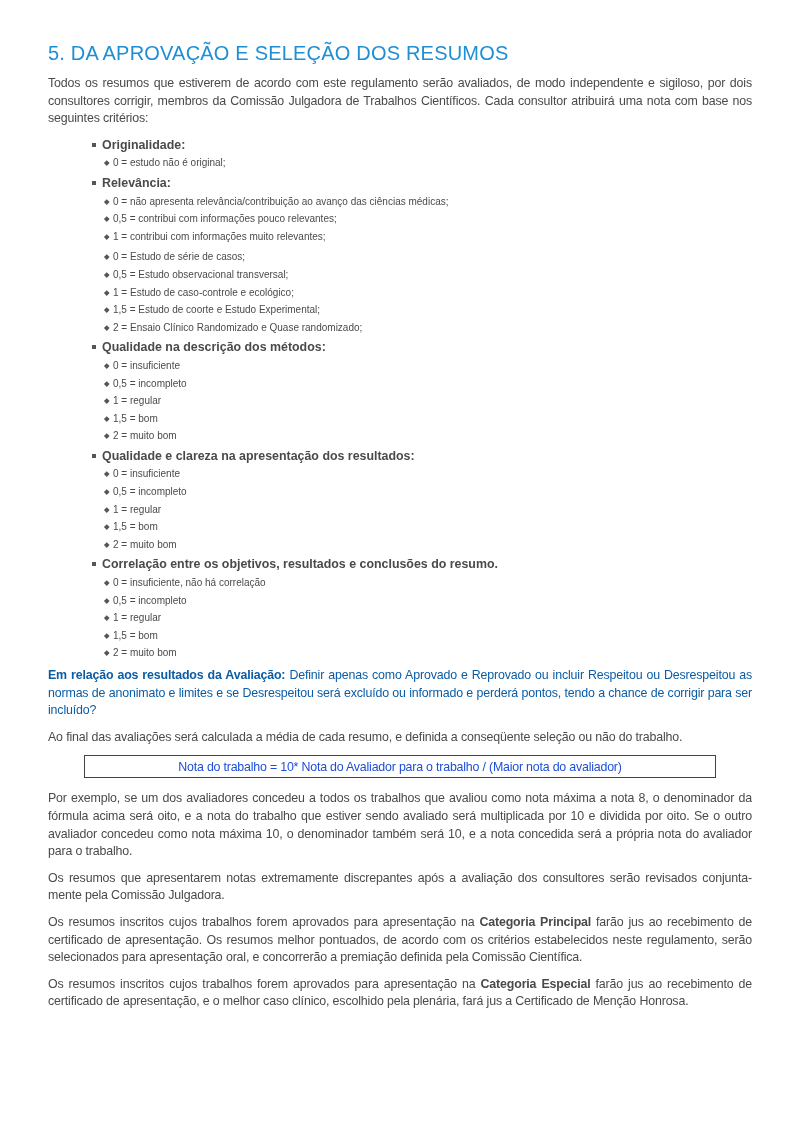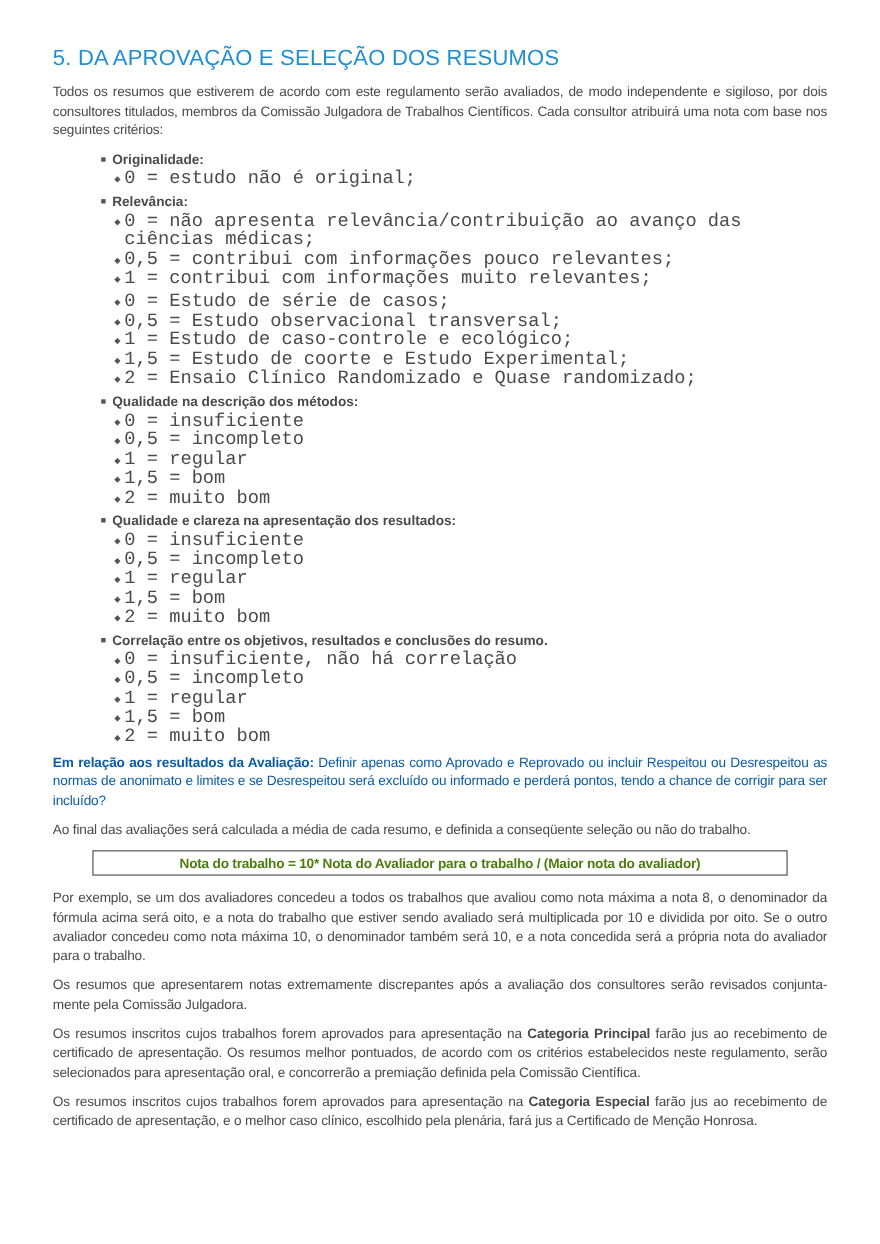--- a/index.html
+++ b/index.html
@@ -9,36 +9,36 @@
   h1 { margin: 0 0 9px 0; font-size: 20px; font-weight: normal; color: #1e8fd5;
        letter-spacing: 0.2px; line-height: 26px; }
   p { margin: 0 0 9px 0; font-size: 12.4px; line-height: 17.6px; text-align: justify;
       letter-spacing: -0.15px; }
   .criteria { list-style: none; margin: 0 0 5px 0; padding: 0 0 0 44px; }
   .crit { margin: 0 0 3px 0; }
   .crit-title { display: block; position: relative; padding-left: 10px; font-size: 12.4px;
                 line-height: 17.6px; font-weight: bold; color: #4a4a4a; }
   .sq { position: absolute; left: 0; top: 6px; width: 4px; height: 4px; background: #555; }
   .subs { list-style: none; margin: 0; padding: 0 0 0 12px; }
-  .sub { position: relative; padding-left: 9px; font-size: 17px; line-height: 17.6px; font-family: Liberation Mono, monospace; }
+  .sub { position: relative; padding-left: 9px; font-size: 10px; line-height: 17.6px; }
   .dia { position: absolute; left: 1px; top: 7px; width: 3.5px; height: 3.5px; background: #555;
          transform: rotate(45deg); }
   .blue { color: #0b5ca5; }
   b { font-weight: bold; }
   .formula-box { margin: 0 0 12px 36px; width: 630px; border: 1.5px solid #444;
-                 text-align: center; font-size: 12.4px; line-height: 18px; font-weight: bold;
-                 color: #4d7c0f; padding: 2px 0 1px 0; letter-spacing: -0.2px; }
+                 text-align: center; font-size: 12.4px; line-height: 18px; font-weight: normal;
+                 color: #1d4ed8; padding: 2px 0 1px 0; letter-spacing: -0.2px; }
 </style>
 </head>
 <body>
 
 <div class="page">
   <h1>5. DA APROVAÇÃO E SELEÇÃO DOS RESUMOS</h1>
 
-  <p>Todos os resumos que estiverem de acordo com este regulamento serão avaliados, de modo independente e sigiloso, por dois consultores titulados, membros da Comissão Julgadora de Trabalhos Científicos. Cada consultor atribuirá uma nota com base nos seguintes critérios:</p>
+  <p>Todos os resumos que estiverem de acordo com este regulamento serão avaliados, de modo independente e sigiloso, por dois consultores corrigir, membros da Comissão Julgadora de Trabalhos Científicos. Cada consultor atribuirá uma nota com base nos seguintes critérios:</p>
 
   <ul class="criteria" id="criteria-list">
       <li class="crit">
         <span class="crit-title"><span class="sq"></span><span>Originalidade:</span></span>
         <ul class="subs">
           <li class="sub"><span class="dia"></span><span>0 = estudo não é original;</span></li>
         </ul>
       </li>
       <li class="crit">
         <span class="crit-title"><span class="sq"></span><span>Relevância:</span></span>

